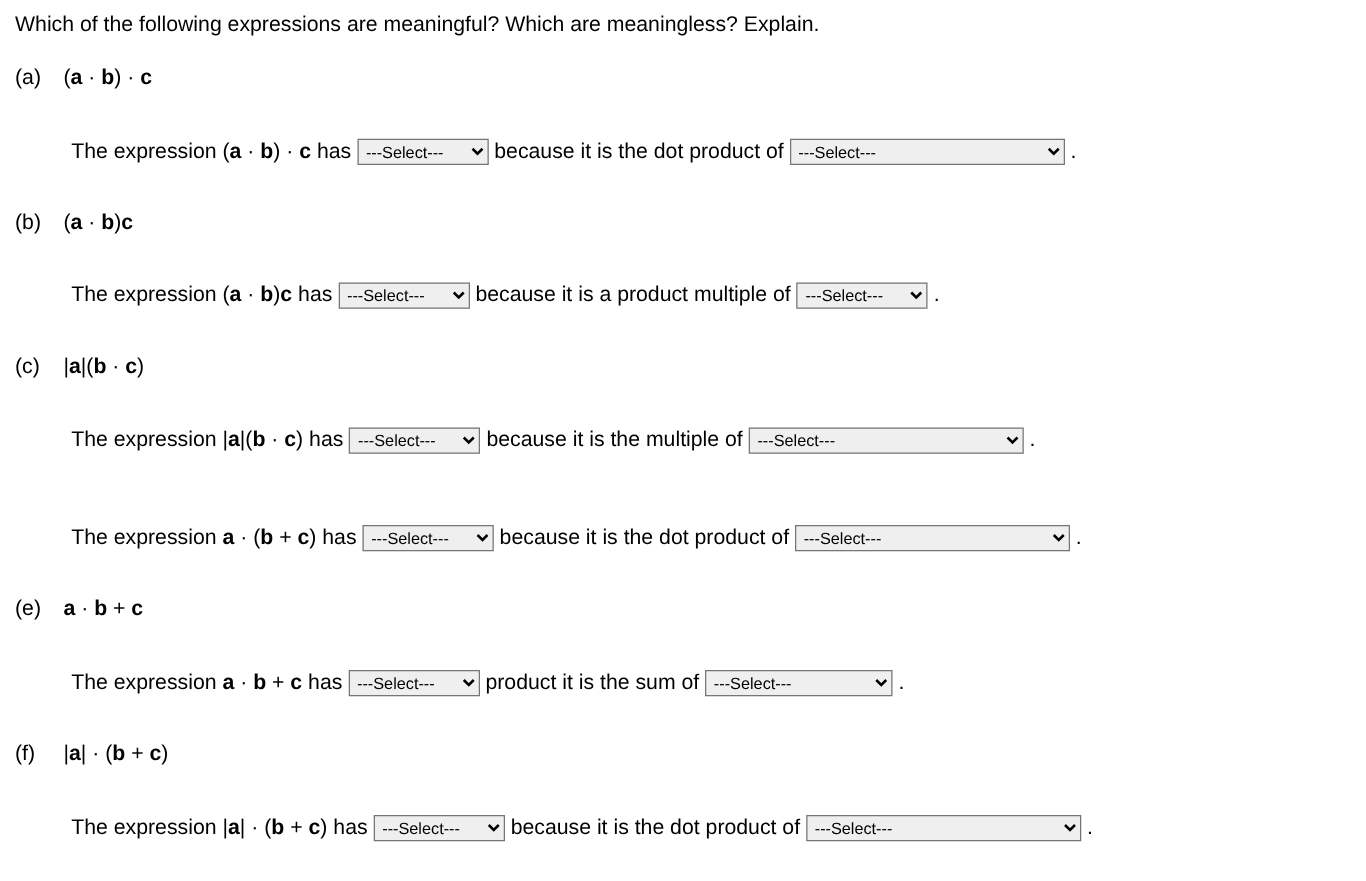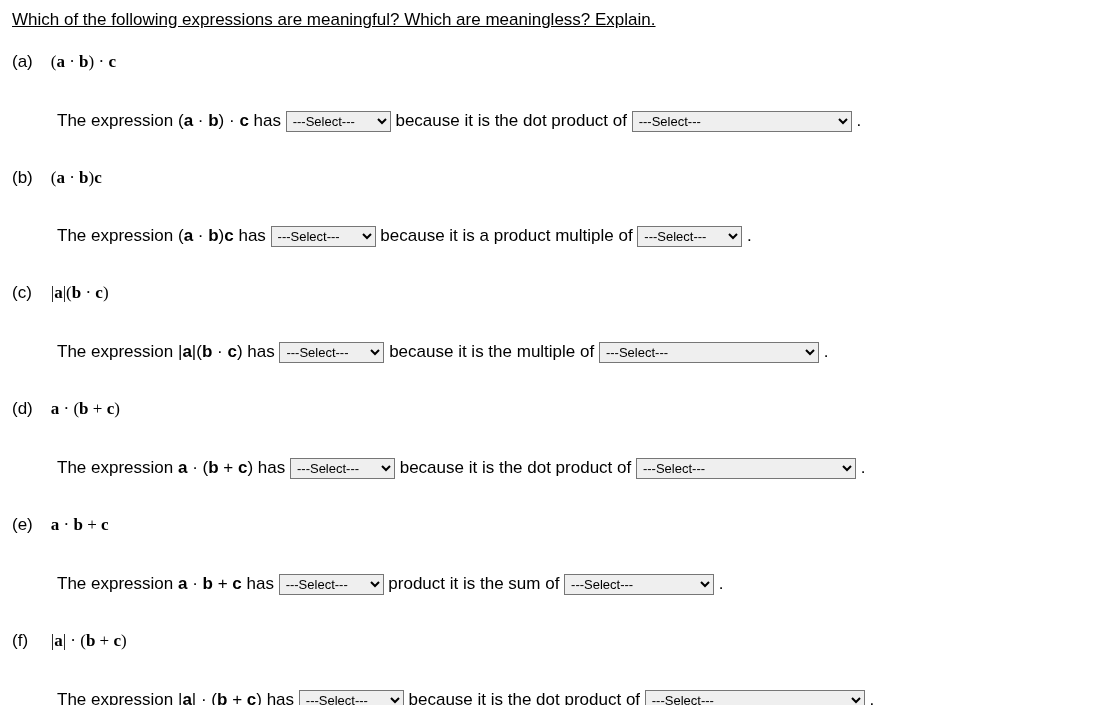--- a/index.html
+++ b/index.html
@@ -7,36 +7,34 @@
     font-size: 17px;
     color: #000;
     margin: 0;
     padding: 8px 12px;
     line-height: 1.4;
     width: 1093px;
     box-sizing: border-box;
   }
   .prompt {
     margin-bottom: 18px;
-    text-decoration: underline;
   }
   .part {
     margin-bottom: 28px;
   }
   .part-header {
     margin-bottom: 14px;
   }
   .label {
     display: inline-block;
     width: 34px;
     vertical-align: top;
   }
   .expr {
     display: inline-block;
-    font-family: Liberation Serif, serif;
   }
   .sentence {
     margin-left: 45px;
     line-height: 2.0;
   }
   select {
     font-family: Arial, sans-serif;
     font-size: 13px;
     padding: 1px 2px;
     border: 1px solid #767676;
@@ -84,24 +82,20 @@
   <div class="part-header">
     <span class="label">(c)</span>
     <span class="expr">|<b class="v">a</b>|(<b class="v">b</b> · <b class="v">c</b>)</span>
   </div>
   <div class="sentence">
     <span>The expression |<b class="v">a</b>|(<b class="v">b</b> · <b class="v">c</b>)</span><span> has </span><select class="narrow"><option>---Select---</option></select><span> because it is the multiple of </span><select class="wide"><option>---Select---</option></select><span> .</span>
   </div>
 </div>
 
 <div class="part">
-  <div class="part-header">
-    <span class="label">(d)</span>
-    <span class="expr"><b class="v">a</b> · (<b class="v">b</b> + <b class="v">c</b>)</span>
-  </div>
   <div class="sentence">
     <span>The expression <b class="v">a</b> · (<b class="v">b</b> + <b class="v">c</b>)</span><span> has </span><select class="narrow"><option>---Select---</option></select><span> because it is the dot product of </span><select class="wide"><option>---Select---</option></select><span> .</span>
   </div>
 </div>
 
 <div class="part">
   <div class="part-header">
     <span class="label">(e)</span>
     <span class="expr"><b class="v">a</b> · <b class="v">b</b> + <b class="v">c</b></span>
   </div>

